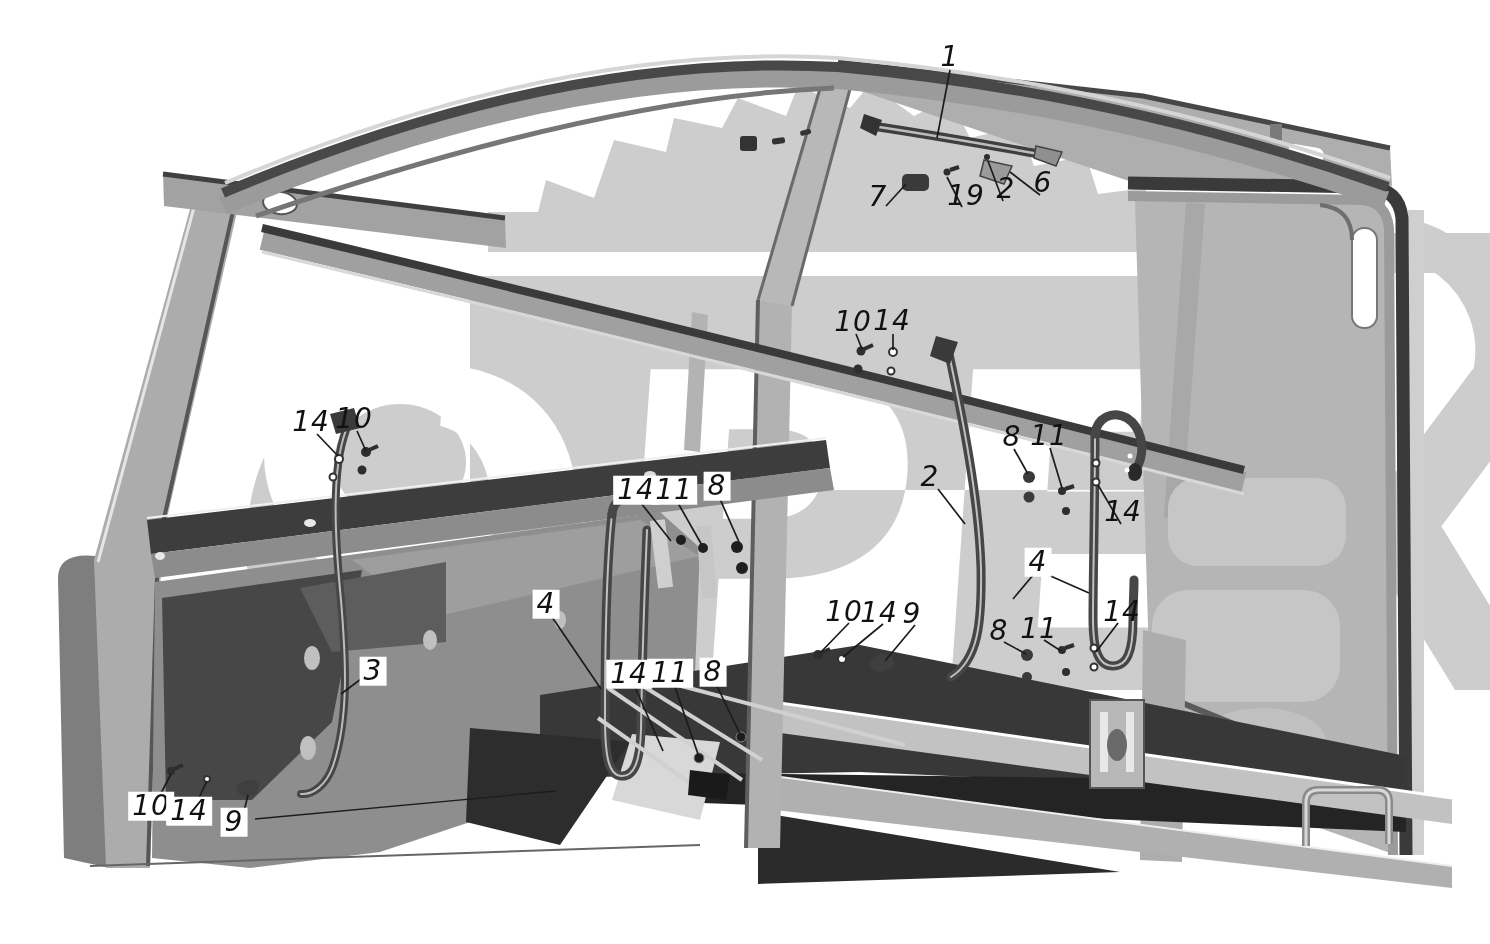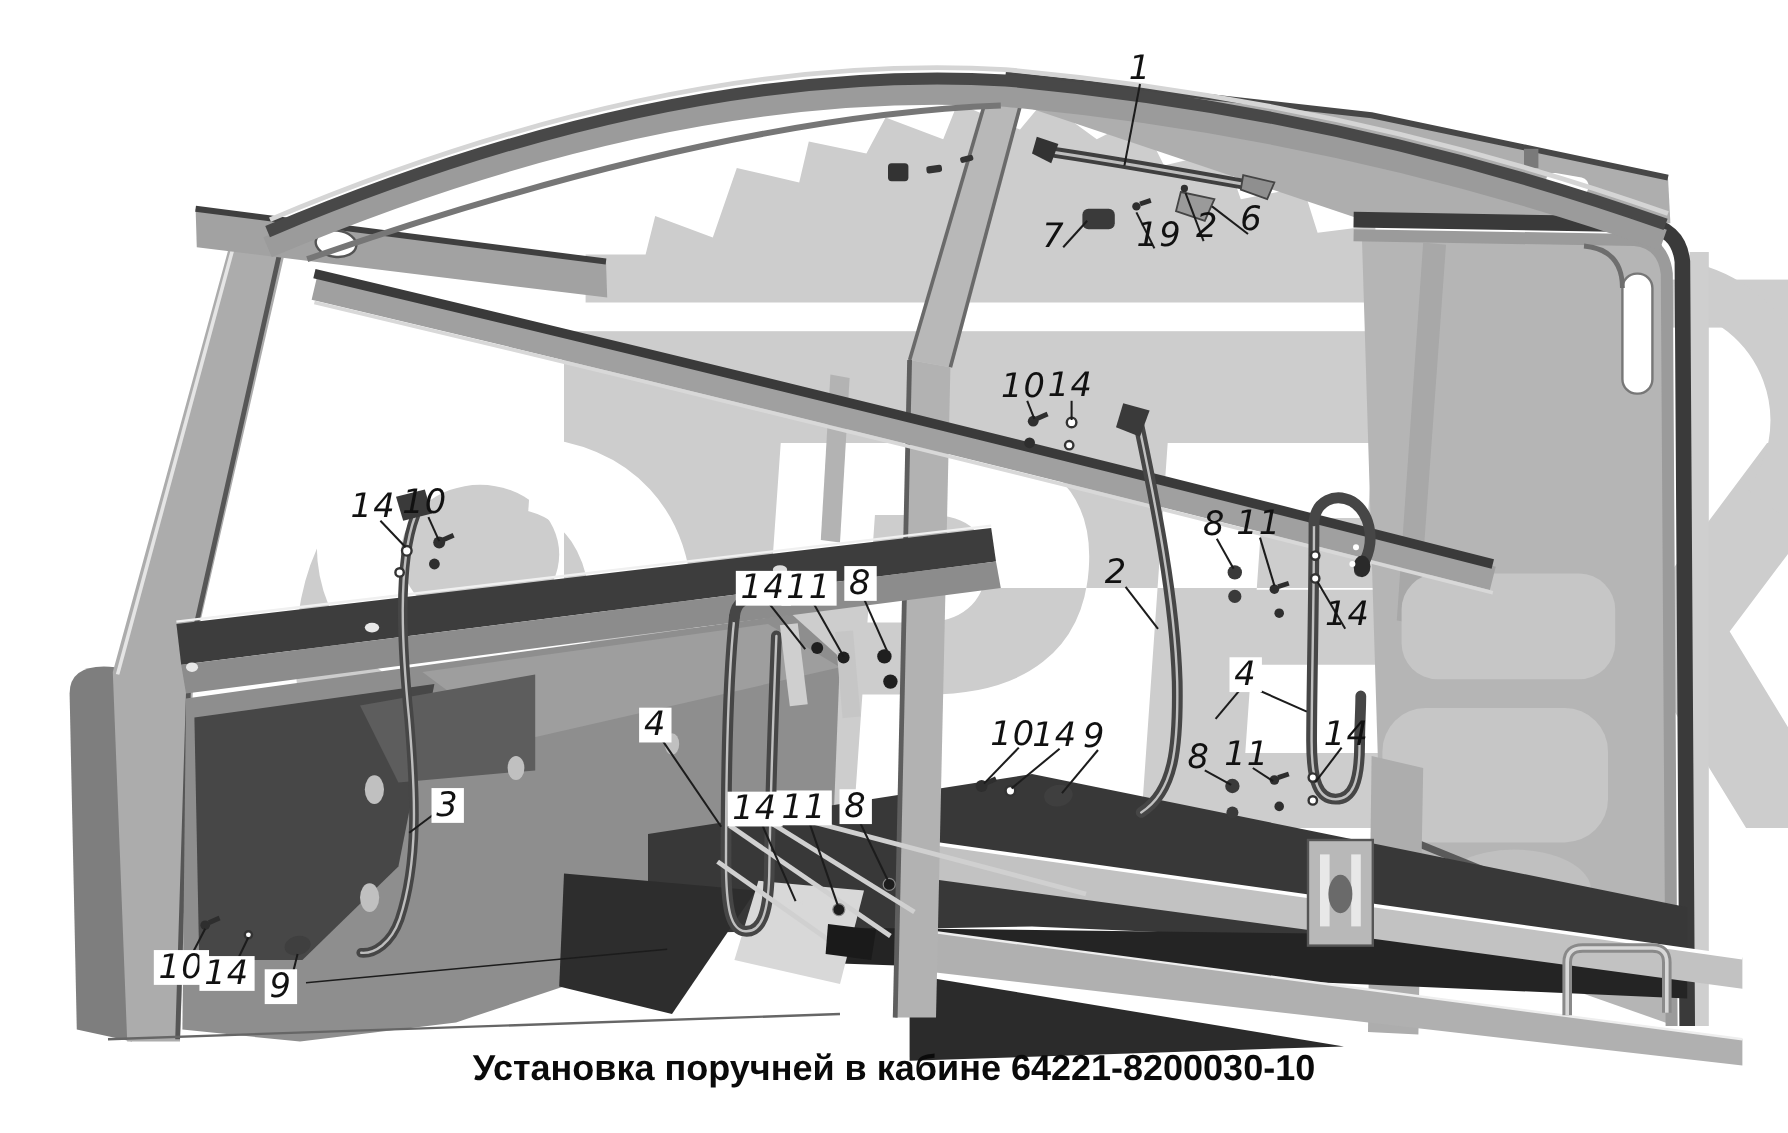--- a/index.html
+++ b/index.html
@@ -266,14 +266,13 @@
   <div class="callout boxed" style="left:151px;top:806px">10</div>
   <div class="callout boxed" style="left:189px;top:811px">14</div>
   <div class="callout boxed" style="left:234px;top:822px">9</div>
   <div class="callout" style="left:844px;top:612px">10</div>
   <div class="callout" style="left:879px;top:613px">14</div>
   <div class="callout" style="left:912px;top:614px">9</div>
   <div class="callout" style="left:999px;top:631px">8</div>
   <div class="callout" style="left:1039px;top:629px">11</div>
   <div class="callout" style="left:1122px;top:612px">14</div>
 
-  <div class="caption">Установка поручней в кабине 64221-8200030-10</div>
 </div>
 
 </body></html>

